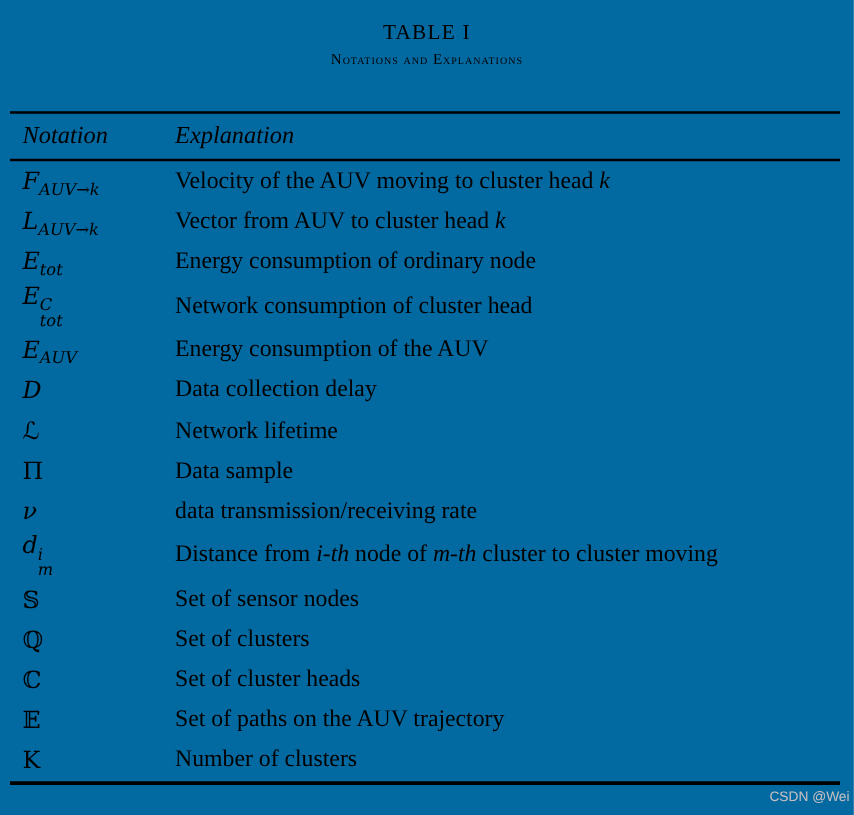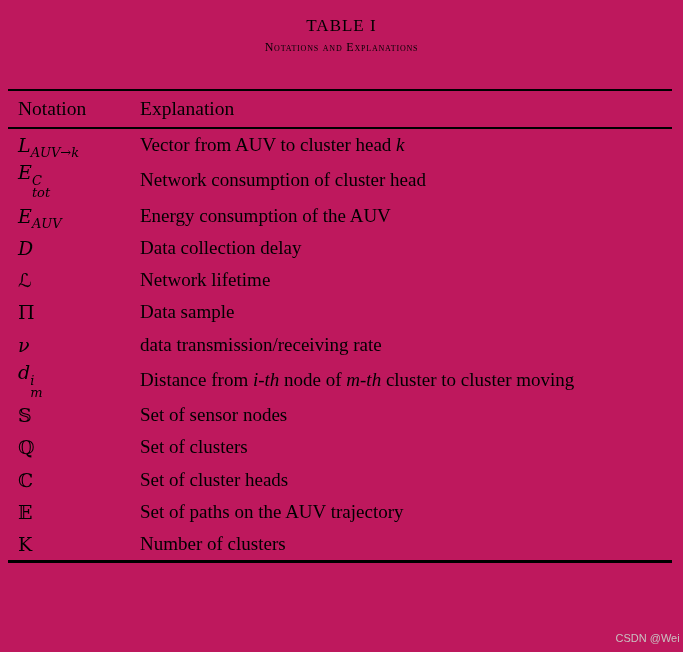--- a/index.html
+++ b/index.html
@@ -1,20 +1,20 @@
 <!DOCTYPE html>
 <html><head>
 <meta charset="utf-8">
 <style>
   html, body { margin: 0; padding: 0; }
   .page {
     position: relative;
     width: 683px;
     height: 652px;
-    background: #be185d;
+    background: #0369a1;
     color: #000000;
     overflow: hidden;
     font-family: "Liberation Serif", serif;
   }
   .caption { position: absolute; left: 0; width: 683px; text-align: center; }
   .title {
     top: 16px;
     font-size: 17px;
     letter-spacing: 1px;
   }
@@ -34,20 +34,21 @@
     border-bottom: 3px solid #000;
   }
   table.notation-table thead tr { border-bottom: 2px solid #000; }
   th {
     font-weight: normal;
     font-size: 19.5px;
     text-align: left;
     height: 36px;
     vertical-align: middle;
     padding: 0;
+    font-style: italic;
   }
   th.col-notation { width: 122px; padding-left: 10px; }
   td { padding: 0; height: 32.2px; vertical-align: middle; }
   td.notation-cell {
     padding-left: 10px;
     font-family: "DejaVu Serif", "DejaVu Sans", serif;
     font-size: 19px;
     white-space: nowrap;
   }
   td.explanation-cell {
@@ -89,22 +90,30 @@
 
   <table class="notation-table">
     <thead>
       <tr>
         <th class="col-notation">Notation</th>
         <th class="col-explanation">Explanation</th>
       </tr>
     </thead>
     <tbody id="table-body">
         <tr>
+          <td class="notation-cell"><span class="it">F</span><sub class="ss it">AUV→k</sub></td>
+          <td class="explanation-cell"><span>Velocity of the AUV moving to cluster head </span><span class="it">k</span></td>
+        </tr>
+        <tr>
           <td class="notation-cell"><span class="it">L</span><sub class="ss it">AUV→k</sub></td>
           <td class="explanation-cell"><span>Vector from AUV to cluster head </span><span class="it">k</span></td>
+        </tr>
+        <tr>
+          <td class="notation-cell"><span class="it">E</span><sub class="ss it">tot</sub></td>
+          <td class="explanation-cell"><span>Energy consumption of ordinary node</span></td>
         </tr>
         <tr>
           <td class="notation-cell"><span class="it">E</span><span class="supsub">
               <span class="it">C</span>
               <span class="it">tot</span>
             </span></td>
           <td class="explanation-cell"><span>Network consumption of cluster head</span></td>
         </tr>
         <tr>
           <td class="notation-cell"><span class="it">E</span><sub class="ss it">AUV</sub></td>

